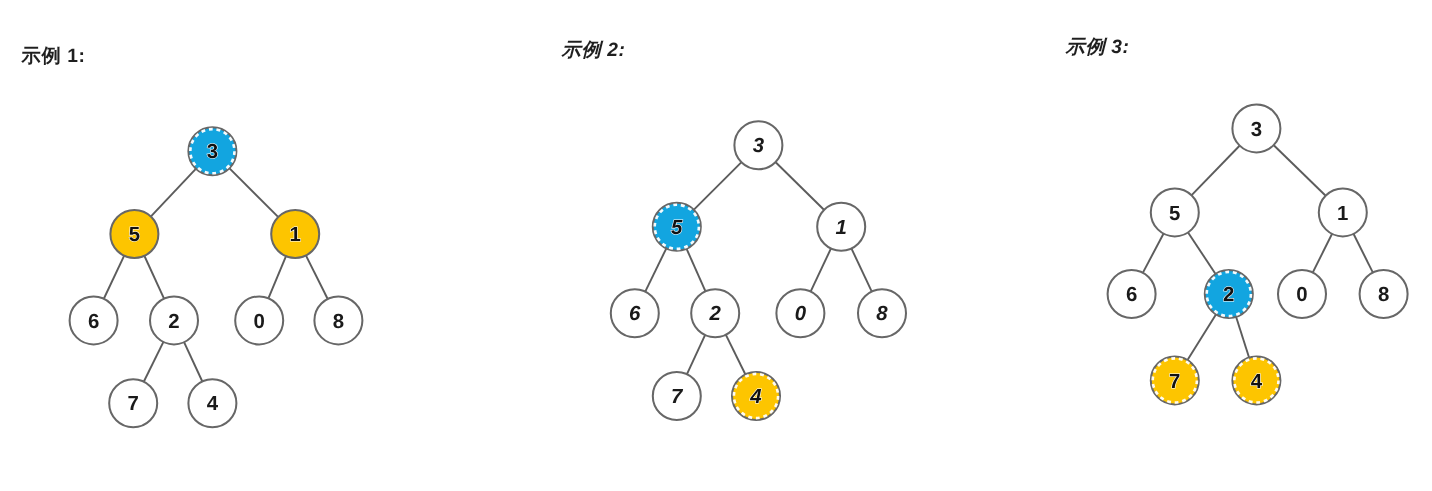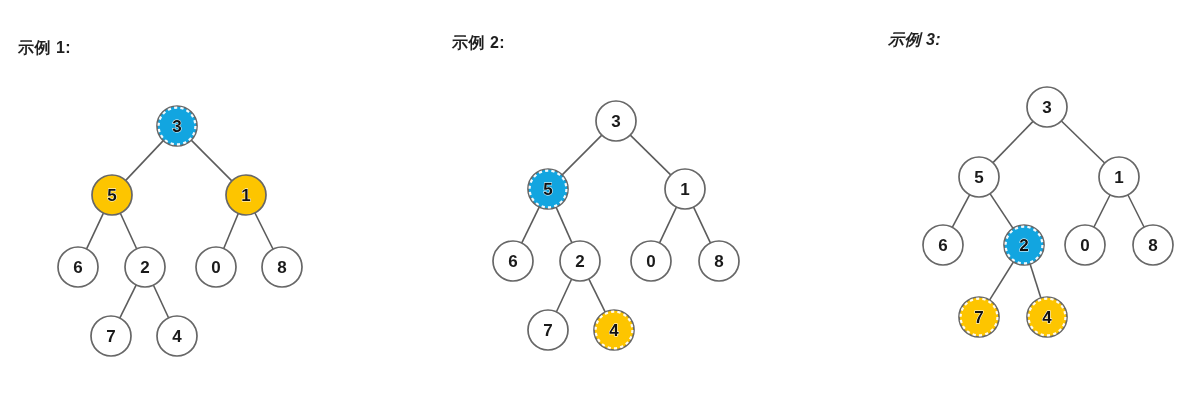--- a/index.html
+++ b/index.html
@@ -18,21 +18,21 @@
     width: 1193px;
     height: 409px;
     background: #ffffff;
   }
   .example-panel {
     position: absolute;
     top: 0;
     height: 409px;
   }
   #panel-1 { left: 0px;   width: 400px; padding-left: 26px; }
-  #panel-2 { left: 384px; width: 420px; }
+  #panel-2 { left: 400px; width: 420px; font-style: italic; }
   #panel-3 { left: 820px; width: 373px; }
 
   .example-title {
     position: absolute;
     font-size: 16px;
     font-weight: bold;
     color: #1f1f1f;
     letter-spacing: 0.5px;
     white-space: nowrap;
     line-height: 20px;

